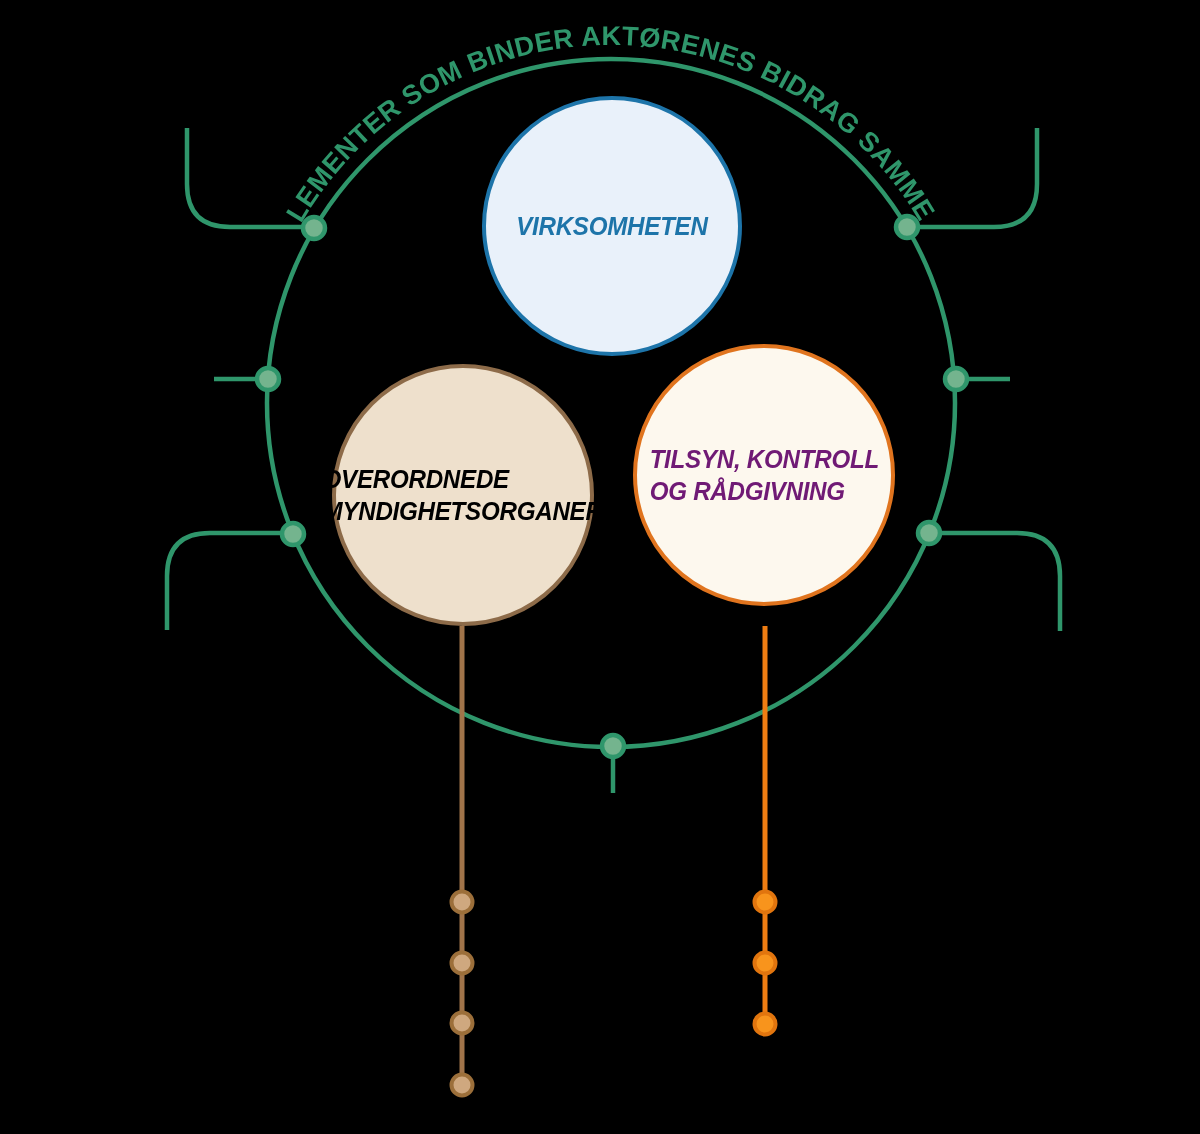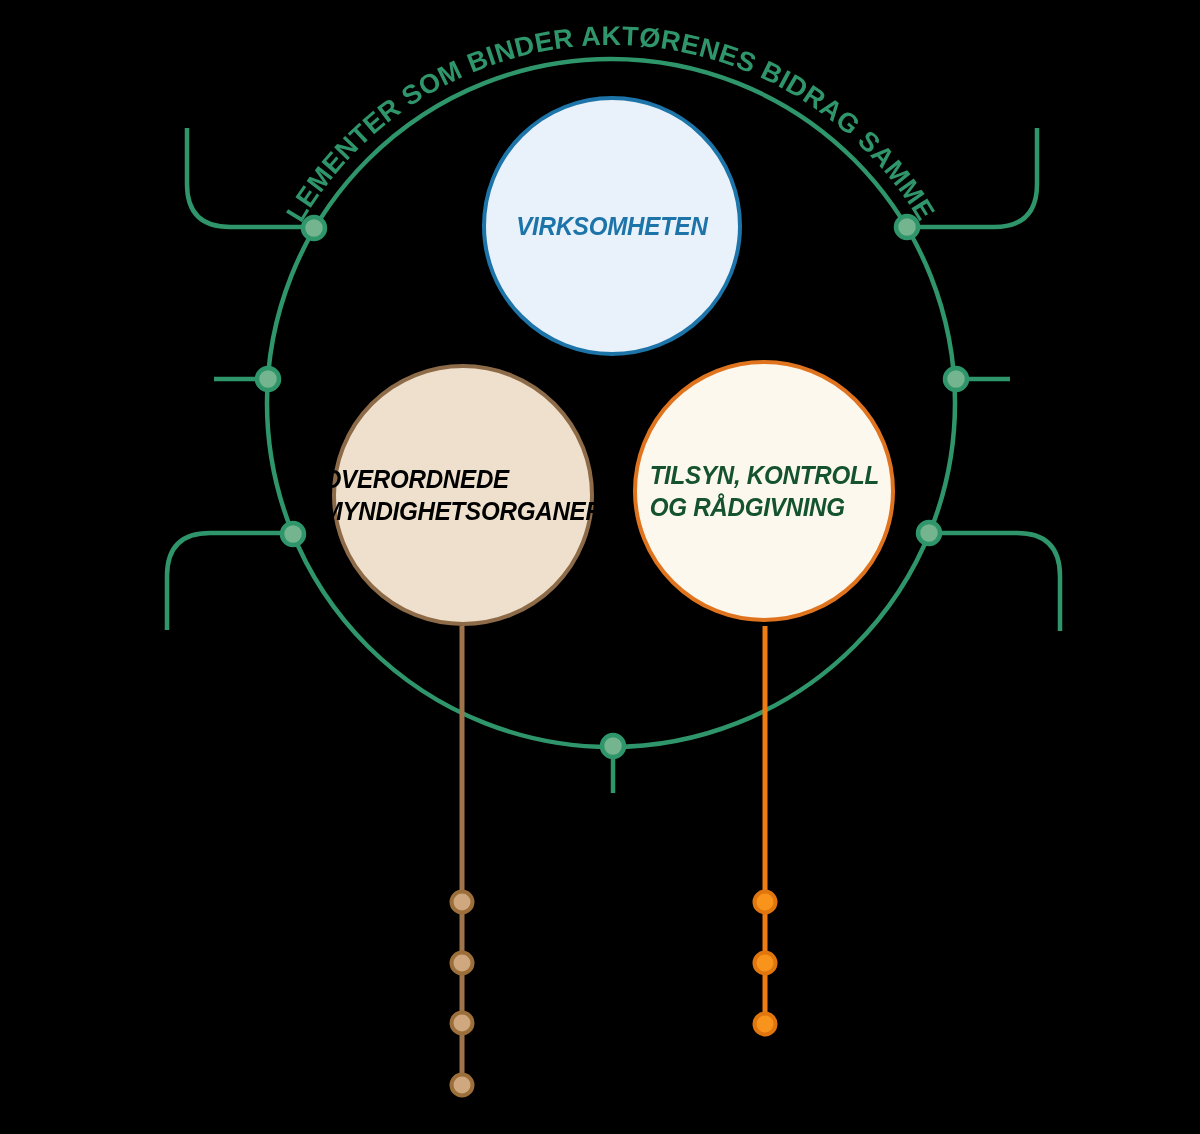--- a/index.html
+++ b/index.html
@@ -39,22 +39,22 @@
   }
   .bubble-virksomheten{
     left:482px;top:96px;width:260px;height:260px;
     background:#e9f1fa;border:4px solid #1d74a9;color:#1d74a9;
   }
   .bubble-myndigheter{
     left:332px;top:364px;width:262px;height:262px;
     background:#eee0cc;border:4px solid #8d6b49;color:#000000;
   }
   .bubble-tilsyn{
-    left:633px;top:360px;width:262px;height:262px;
-    background:#fdf8ee;border:4px solid #e0741e;color:#14532d;
+    left:633px;top:344px;width:262px;height:262px;
+    background:#fdf8ee;border:4px solid #e0741e;color:#701a75;
   }
 </style>
 </head>
 <body>
 
 <div class="canvas">
 
   <svg width="1200" height="1134" viewBox="0 0 1200 1134" xmlns="http://www.w3.org/2000/svg" xmlns:xlink="http://www.w3.org/1999/xlink">
 
     <defs>

